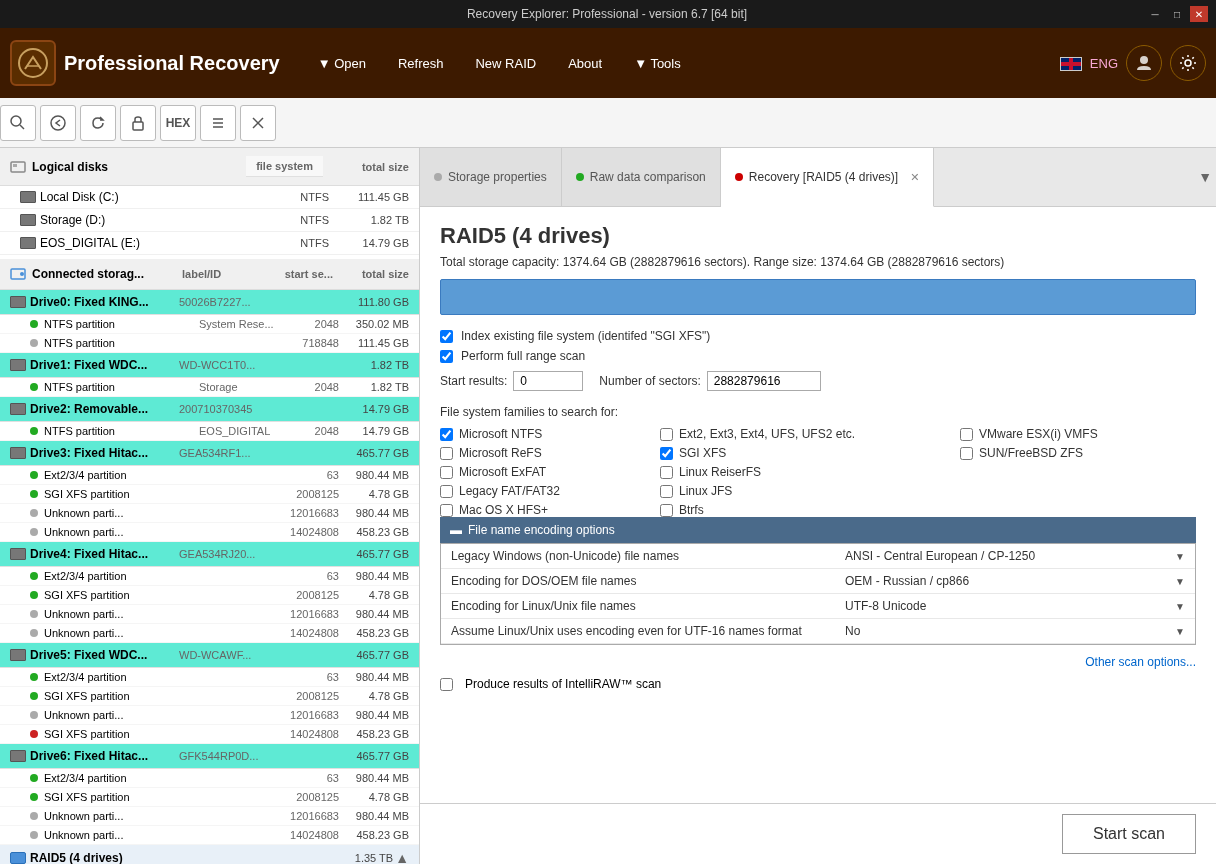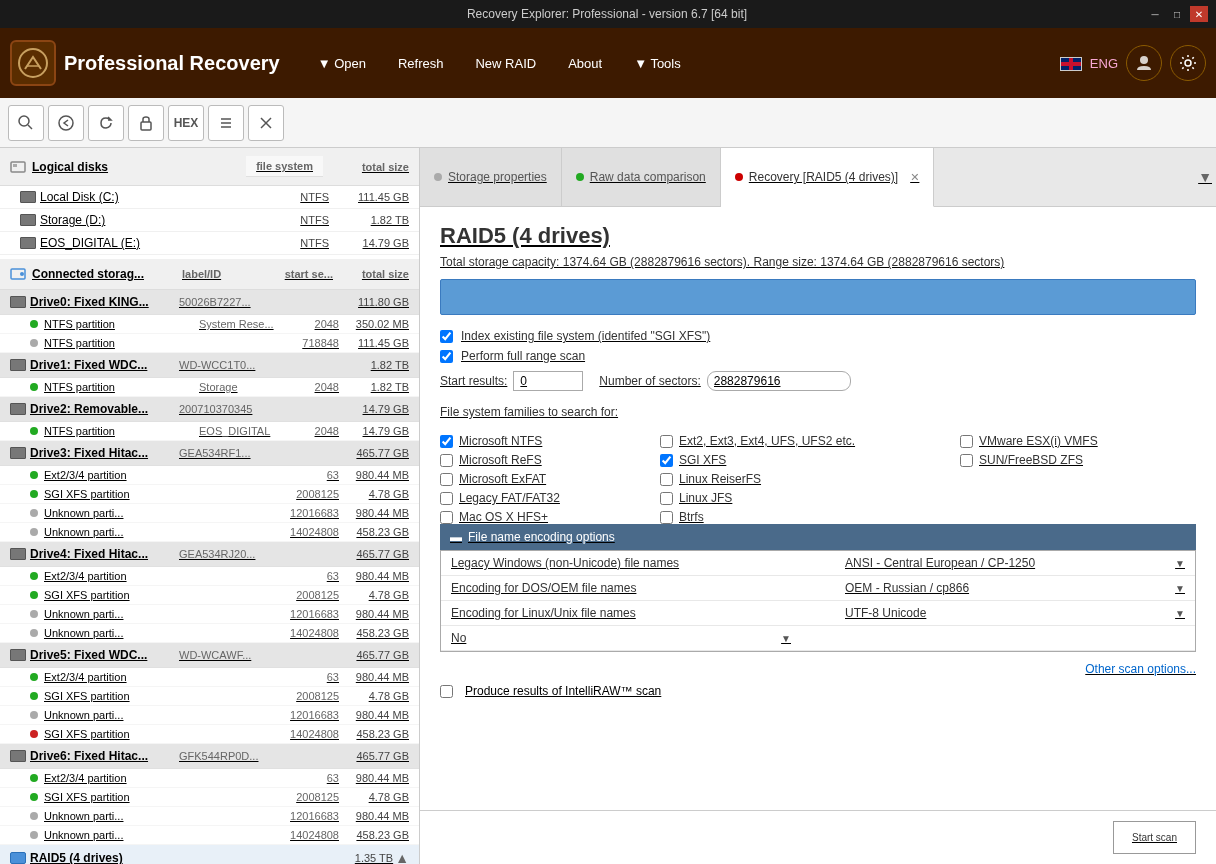--- a/index.html
+++ b/index.html
@@ -17,37 +17,37 @@
     #toolbar .logo-area { display: flex; align-items: center; gap: 8px; margin-right: 20px; }
     #toolbar .logo-icon { width: 46px; height: 46px; background: #5a2d00; border: 2px solid #8b4513; border-radius: 6px; display: flex; align-items: center; justify-content: center; }
     #toolbar .logo-icon svg { width: 32px; height: 32px; }
     #toolbar .app-name { color: white; font-size: 20px; font-weight: bold; }
     #toolbar .tb-btn { color: white; background: transparent; border: none; padding: 8px 14px; cursor: pointer; font-size: 13px; display: flex; align-items: center; gap: 4px; height: 70px; }
     #toolbar .lang-area { margin-left: auto; display: flex; align-items: center; gap: 8px; }
     #toolbar .lang-btn { display: flex; align-items: flex-end; gap: 4px; color: #f9a8d4; font-size: 13px; background: transparent; border: none; cursor: pointer; }
     #toolbar .icon-btn { width: 36px; height: 36px; border-radius: 50%; border: 1px solid #8b5a00; background: transparent; display: flex; align-items: center; justify-content: center; color: white; cursor: pointer; }
 
     
-    #sub-toolbar { background: #f5f5f5; border-bottom: 1px solid #ccc; height: 50px; display: flex; align-items: center; padding: 0 8px; gap: 4px; }
+    #sub-toolbar { background: #f5f5f5; border-bottom: 1px solid #ccc; height: 50px; display: flex; align-items: center; padding: 0 0; gap: 4px; }
     .sub-btn { width: 36px; height: 36px; border: 1px solid #bbb; border-radius: 3px; background: white; display: flex; align-items: center; justify-content: center; cursor: pointer; font-size: 14px; color: #555; }
 
     
-    #main { display: flex; height: calc(864px - 28px - 70px - 50px); text-decoration: underline; }
+    #main { display: flex; height: calc(864px - 28px - 70px - 50px); }
 
     
     #left-panel { width: 420px; background: white; border-right: 1px solid #ccc; overflow-y: auto; flex-shrink: 0; }
     .section-header { display: flex; align-items: center; gap: 6px; padding: 8px 10px; background: #f0f0f0; border-bottom: 1px solid #ddd; font-weight: bold; font-size: 12px; }
     .section-cols { display: flex; align-items: center; padding: 4px 10px; background: #f8f8f8; border-bottom: 1px solid #e0e0e0; font-size: 11px; color: #666; }
     
     .disk-item { display: flex; align-items: center; padding: 4px 10px 4px 20px; border-bottom: 1px solid #f0f0f0; cursor: pointer; }
     .disk-item .disk-name { flex: 1; font-size: 12px; }
     .disk-item .disk-fs { width: 80px; text-align: right; font-size: 11px; color: #444; }
     .disk-item .disk-size { width: 80px; text-align: right; font-size: 11px; color: #444; }
     
-    .drive-header { display: flex; align-items: center; padding: 5px 10px; background: #e5e5e5; border-bottom: 1px solid #e0e0e0; font-size: 12px; cursor: pointer; }
+    .drive-header { display: flex; align-items: center; padding: 5px 10px; background: #5eead4; border-bottom: 1px solid #e0e0e0; font-size: 12px; cursor: pointer; }
     .drive-header .drive-name { font-weight: bold; flex: 1; }
     .drive-header .drive-id { color: #666; font-size: 11px; width: 100px; }
     .drive-header .drive-start { width: 60px; text-align: right; font-size: 11px; color: #666; }
     .drive-header .drive-size { width: 70px; text-align: right; font-size: 11px; color: #444; }
     
     .partition-item { display: flex; align-items: center; padding: 3px 10px 3px 30px; border-bottom: 1px solid #f5f5f5; cursor: pointer; }
     .dot { width: 8px; height: 8px; border-radius: 50%; margin-right: 6px; flex-shrink: 0; }
     .dot-green { background: #22aa22; }
     .dot-gray { background: #aaa; }
     .dot-red { background: #cc2222; }
@@ -76,42 +76,42 @@
     .storage-bar { width: 100%; height: 36px; background: #5b9bd5; border: 1px solid #3a7abf; margin-bottom: 14px; border-radius: 2px; }
     
     .checkbox-row { display: flex; align-items: center; gap: 8px; margin-bottom: 6px; }
     .checkbox-row input[type="checkbox"] { cursor: pointer; }
     .checkbox-row label { font-size: 12px; color: #333; cursor: pointer; }
     
     .sector-row { display: flex; align-items: center; gap: 16px; margin-bottom: 14px; margin-top: 8px; }
     .sector-field { display: flex; align-items: center; gap: 6px; }
     .sector-field label { font-size: 12px; color: #333; }
     .sector-field input { border: 1px solid #aaa; padding: 2px 6px; font-size: 12px; width: 70px; }
-    .sector-field input.wide { width: 144px; border-radius: 9px; }
-    
-    .fs-section-title { font-size: 12px; color: #333; margin-bottom: 15px; font-weight: normal; }
+    .sector-field input.wide { width: 114px; }
+    
+    .fs-section-title { font-size: 12px; color: #333; margin-bottom: 8px; font-weight: normal; }
     .fs-item { display: flex; align-items: center; gap: 6px; }
     .fs-item input[type="checkbox"] { cursor: pointer; }
     .fs-item label { font-size: 12px; color: #333; cursor: pointer; }
     
     .encoding-section { background: #4a6a8a; padding: 0; margin-bottom: 10px; }
     .encoding-header { display: flex; align-items: center; gap: 6px; padding: 6px 10px; cursor: pointer; color: white; font-size: 12px; background: #4a6a8a; }
     .encoding-body { background: white; border: 1px solid #aaa; }
     .encoding-row { display: flex; align-items: center; padding: 5px 10px; border-bottom: 1px solid #e8e8e8; }
     .encoding-row .enc-label { flex: 1; font-size: 12px; color: #333; }
     .encoding-row .enc-value { width: 340px; font-size: 12px; color: #333; display: flex; align-items: center; justify-content: space-between; }
     .enc-arrow { color: #555; font-size: 10px; cursor: pointer; }
     
     .other-scan-link { text-align: right; font-size: 12px; color: #0066cc; cursor: pointer; margin-bottom: 10px; text-decoration: none; }
     
     .intelliraw-row { display: flex; align-items: center; gap: 12px; margin-bottom: 10px; }
     
     
     #bottom-bar { background: white; border-top: 1px solid #ccc; padding: 10px 20px; display: flex; justify-content: flex-end; }
-    .start-scan-btn { padding: 10px 18px; background: white; border: 1px solid #999; font-size: 10px; cursor: pointer; color: #333; }
+    .start-scan-btn { padding: 10px 30px; background: white; border: 1px solid #999; font-size: 16px; cursor: pointer; color: #333; }
     .hdd-icon { width: 16px; height: 12px; background: #777; border: 1px solid #555; border-radius: 1px; margin-right: 4px; flex-shrink: 0; }
     
     
     .flag-uk { width: 22px; height: 14px; background: #012169; border: 1px solid #ccc; position: relative; overflow: hidden; margin-right: 4px; }
     .flag-uk::before { content: ''; position: absolute; top: 50%; left: 0; right: 0; height: 4px; background: #C8102E; transform: translateY(-50%); }
     .flag-uk::after { content: ''; position: absolute; left: 50%; top: 0; bottom: 0; width: 4px; background: #C8102E; transform: translateX(-50%); }
   </style>
 </head>
 <body>
 
@@ -581,20 +581,21 @@
             </div>
           </div>
           <div class="encoding-row">
             <span class="enc-label">Encoding for Linux/Unix file names</span>
             <div class="enc-value">
               <span>UTF-8 Unicode</span>
               <span class="enc-arrow">▼</span>
             </div>
           </div>
           <div class="encoding-row">
+            <span class="enc-label">Assume Linux/Unix uses encoding even for UTF-16 names format</span>
             <div class="enc-value">
               <span>No</span>
               <span class="enc-arrow">▼</span>
             </div>
           </div>
         </div>
       </div>
 
       <div style="text-align:right; margin-bottom:8px; margin-top:6px;">
         <a class="other-scan-link">Other scan options...</a>

